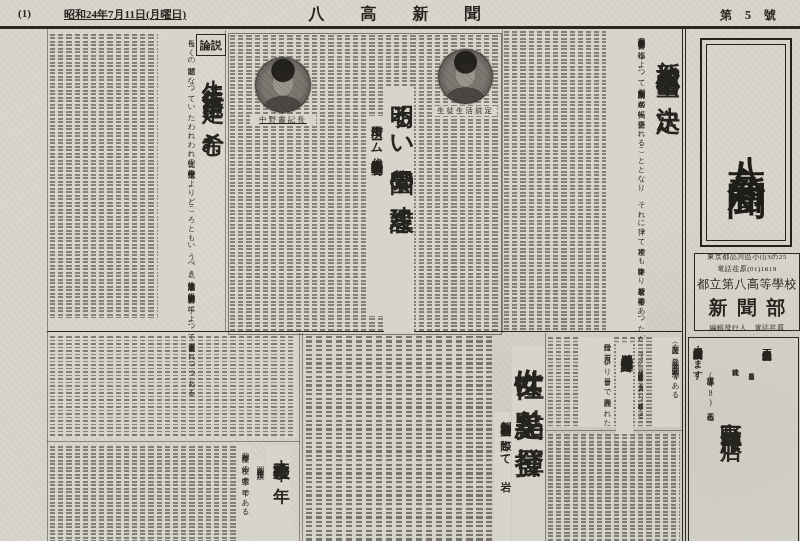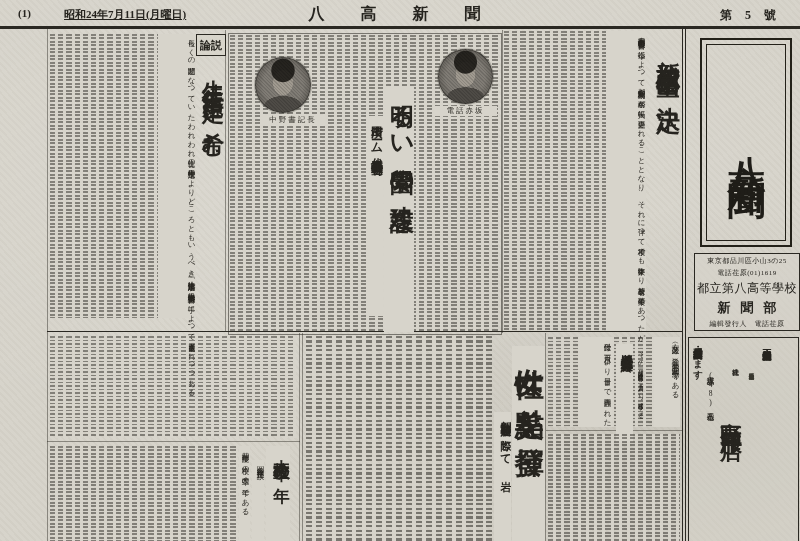--- a/index.html
+++ b/index.html
@@ -39,21 +39,21 @@
   
   .masthead-box{position:absolute;left:700px;top:38px;width:88px;height:205px;
     border:2px solid #232119;outline:1px solid #232119;outline-offset:-7px;
     display:flex;align-items:center;justify-content:center;}
   .masthead-box .mv{writing-mode:vertical-rl;text-orientation:upright;
     font-size:38px;font-weight:bold;letter-spacing:8px;color:#1f1d18;}
   .pubbox{position:absolute;left:694px;top:253px;width:104px;height:76px;
     border:1.5px solid #2a2822;display:flex;flex-direction:column;
     align-items:center;justify-content:center;gap:2px;background:rgba(215,212,203,.6);}
   .pubbox .s{font-size:7px;letter-spacing:.5px;white-space:nowrap;}
-  .pubbox .dept{font-size:13px;font-weight:bold;letter-spacing:10px;padding-left:10px;text-align:right;}
+  .pubbox .dept{font-size:19px;font-weight:bold;letter-spacing:10px;padding-left:10px;text-align:right;}
   .adbox{position:absolute;left:688px;top:337px;width:109px;height:204px;
     border:1.5px solid #2a2822;overflow:hidden;background:rgba(215,212,203,.4);}
   .center-article{position:absolute;left:228px;top:33px;width:272px;height:300px;
     border:1px solid rgba(42,40,34,.55);}
   .edlabel{position:absolute;left:196px;top:34px;width:28px;height:20px;
     border:1.5px solid #2a2822;display:flex;align-items:center;justify-content:center;
     font-size:11px;font-weight:bold;background:rgba(215,212,203,.7);}
   
   .photo{position:absolute;border-radius:50%;overflow:hidden;
     background:
@@ -99,23 +99,23 @@
   <span class="s">編輯發行人　電話荏原</span>
 </div>
 
 <div class="gk" style="left:504px;top:31px;width:140px;height:300px;"></div>
 <div class="v paperbg" style="left:606px;top:31px;width:38px;height:300px;font-size:7.5px;line-height:1.3;letter-spacing:.5px;padding-left:2px;">本年四月都敎育委員會の指令によつて都立新制高校の名稱が大幅に變更されることとなり、それに伴つて本校でも昨年來より新校名を募集中であつたが、その結果「小山臺高校」と九月より改稱する。</div>
 <div class="v bold" style="left:646px;top:42px;width:34px;height:292px;font-size:24px;letter-spacing:2px;">新校名〝小山臺〞に決定</div>
 
 <div class="center-article"></div>
 <div class="gk" style="left:230px;top:35px;width:268px;height:296px;"></div>
 <div class="photo" style="left:255px;top:57px;width:56px;height:56px;"></div>
-<div class="caption" style="left:260px;top:115px;width:66px;">中野書記長</div>
+<div class="caption" style="left:250px;top:115px;width:66px;text-decoration:underline;">中野書記長</div>
 <div class="photo" style="left:438px;top:49px;width:55px;height:55px;"></div>
-<div class="caption" style="left:434px;top:106px;width:63px;">電話赤坂</div>
+<div class="caption" style="left:434px;top:106px;width:63px;">生徒生活規定</div>
 <div class="v bold paperbg" style="left:384px;top:86px;width:30px;height:246px;font-size:24px;letter-spacing:3px;">明るい學園の建設を</div>
 <div class="v paperbg" style="left:366px;top:116px;width:17px;height:200px;font-size:12px;font-weight:bold;letter-spacing:1px;">濱田ルーム代表委員長聲明</div>
 
 <div class="gk" style="left:50px;top:34px;width:146px;height:284px;"></div>
 <div class="v paperbg" style="left:158px;top:34px;width:38px;height:284px;font-size:7.5px;line-height:1.3;letter-spacing:.5px;">長らくの問題となつていたわれわれ生徒の學校生活のよりどころともいうべき「生徒生活規定」が學級審議委員會の手によつて審議立案されつつある。</div>
 <div class="edlabel">論説</div>
 <div class="v bold" style="left:197px;top:62px;width:28px;height:252px;font-size:22px;letter-spacing:4px;">生徒生活規定に希む</div>
 
 <div class="gk" style="left:50px;top:336px;width:246px;height:102px;"></div>
 <div class="gk" style="left:50px;top:446px;width:188px;height:95px;"></div>

